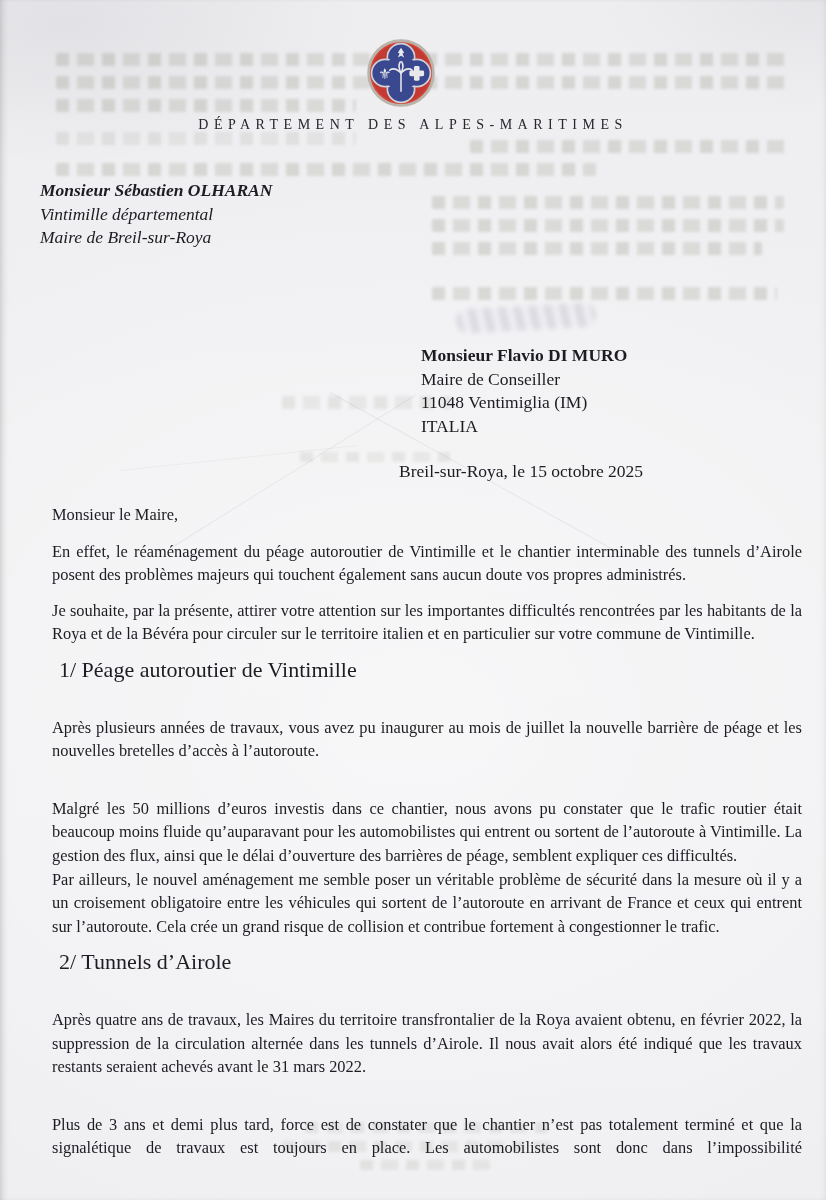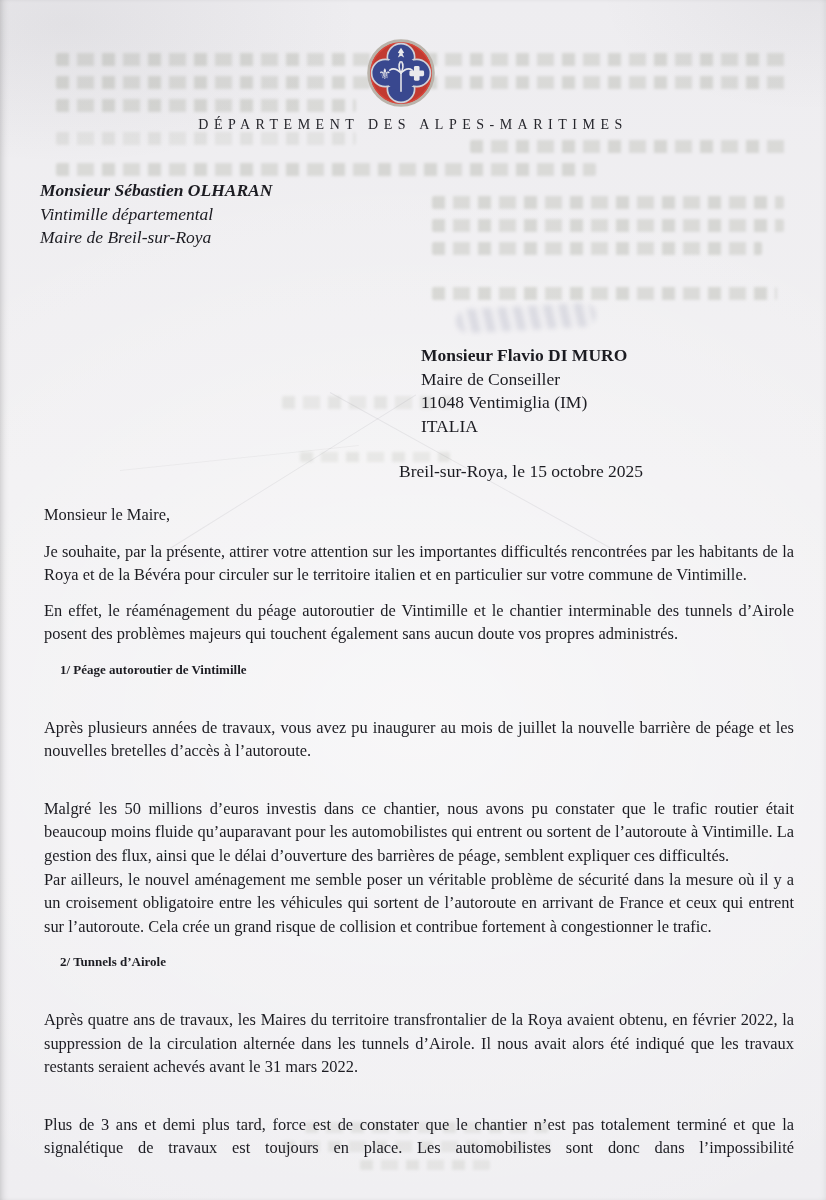--- a/index.html
+++ b/index.html
@@ -49,26 +49,26 @@
     color:#26262c;
     white-space:nowrap;
   }
   
   .sender{position:absolute;top:179px;left:40px;font-style:italic;font-size:17.5px;line-height:23.5px;}
   .sender .sender-name{font-weight:bold;text-align:right;}
   .recipient{position:absolute;top:344px;left:421px;font-size:17.5px;line-height:23.5px;}
   .recipient .recipient-name{font-weight:bold;}
   .dateline{position:absolute;top:461px;left:399px;font-size:17.5px;}
   
-  .content{position:absolute;top:503px;left:44px;width:750px;font-size:16.4px;line-height:23.6px;}
+  .content{position:absolute;top:503px;left:52px;width:750px;font-size:16.4px;line-height:23.6px;}
   .content p{margin:0 0 12px 0;text-align:justify;}
   .content p.tight{margin-bottom:0;margin-top:34px;}
   .content p.cutline{text-align-last:justify;}
   .salutation{margin-bottom:13px !important;text-align:left !important;}
-  .section-h{font-weight:bold;margin:10px 0 14px 16px;font-size:13px;}
+  .section-h{font-weight:normal;margin:10px 0 14px 7px;font-size:22px;}
 </style>
 </head>
 <body>
 
 <div class="page">
 
   <div class="ghost" style="top:53px;left:56px;width:732px;height:13px;"></div>
   <div class="ghost" style="top:76px;left:56px;width:732px;height:13px;"></div>
   <div class="ghost" style="top:99px;left:56px;width:300px;height:13px;"></div>
   <div class="ghost faint" style="top:132px;left:56px;width:300px;height:13px;"></div>
@@ -132,22 +132,22 @@
     <div class="recipient-name">Monsieur Flavio DI MURO</div>
     <div>Maire de Conseiller</div>
     <div>11048 Ventimiglia (IM)</div>
     <div>ITALIA</div>
   </div>
 
   <div class="dateline">Breil-sur-Roya, le 15 octobre 2025</div>
 
   <div class="content">
     <p class="salutation">Monsieur le Maire,</p>
+    <p>En effet, le réaménagement du péage autoroutier de Vintimille et le chantier interminable des tunnels d’Airole posent des problèmes majeurs qui touchent également sans aucun doute vos propres administrés.</p>
     <p>Je souhaite, par la présente, attirer votre attention sur les importantes difficultés rencontrées par les habitants de la Roya et de la Bévéra pour circuler sur le territoire italien et en particulier sur votre commune de Vintimille.</p>
-    <p>En effet, le réaménagement du péage autoroutier de Vintimille et le chantier interminable des tunnels d’Airole posent des problèmes majeurs qui touchent également sans aucun doute vos propres administrés.</p>
     <div class="section-h">1/ Péage autoroutier de Vintimille</div>
     <p class="tight">Après plusieurs années de travaux, vous avez pu inaugurer au mois de juillet la nouvelle barrière de péage et les nouvelles bretelles d’accès à l’autoroute.</p>
     <p class="tight">Malgré les 50 millions d’euros investis dans ce chantier, nous avons pu constater que le trafic routier était beaucoup moins fluide qu’auparavant pour les automobilistes qui entrent ou sortent de l’autoroute à Vintimille. La gestion des flux, ainsi que le délai d’ouverture des barrières de péage, semblent expliquer ces difficultés.</p>
     <p>Par ailleurs, le nouvel aménagement me semble poser un véritable problème de sécurité dans la mesure où il y a un croisement obligatoire entre les véhicules qui sortent de l’autoroute en arrivant de France et ceux qui entrent sur l’autoroute. Cela crée un grand risque de collision et contribue fortement à congestionner le trafic.</p>
     <div class="section-h">2/ Tunnels d’Airole</div>
     <p class="tight">Après quatre ans de travaux, les Maires du territoire transfrontalier de la Roya avaient obtenu, en février 2022, la suppression de la circulation alternée dans les tunnels d’Airole. Il nous avait alors été indiqué que les travaux restants seraient achevés avant le 31 mars 2022.</p>
     <p class="tight cutline">Plus de 3 ans et demi plus tard, force est de constater que le chantier n’est pas totalement terminé et que la signalétique de travaux est toujours en place. Les automobilistes sont donc dans l’impossibilité</p>
   </div>
 
 </div>

